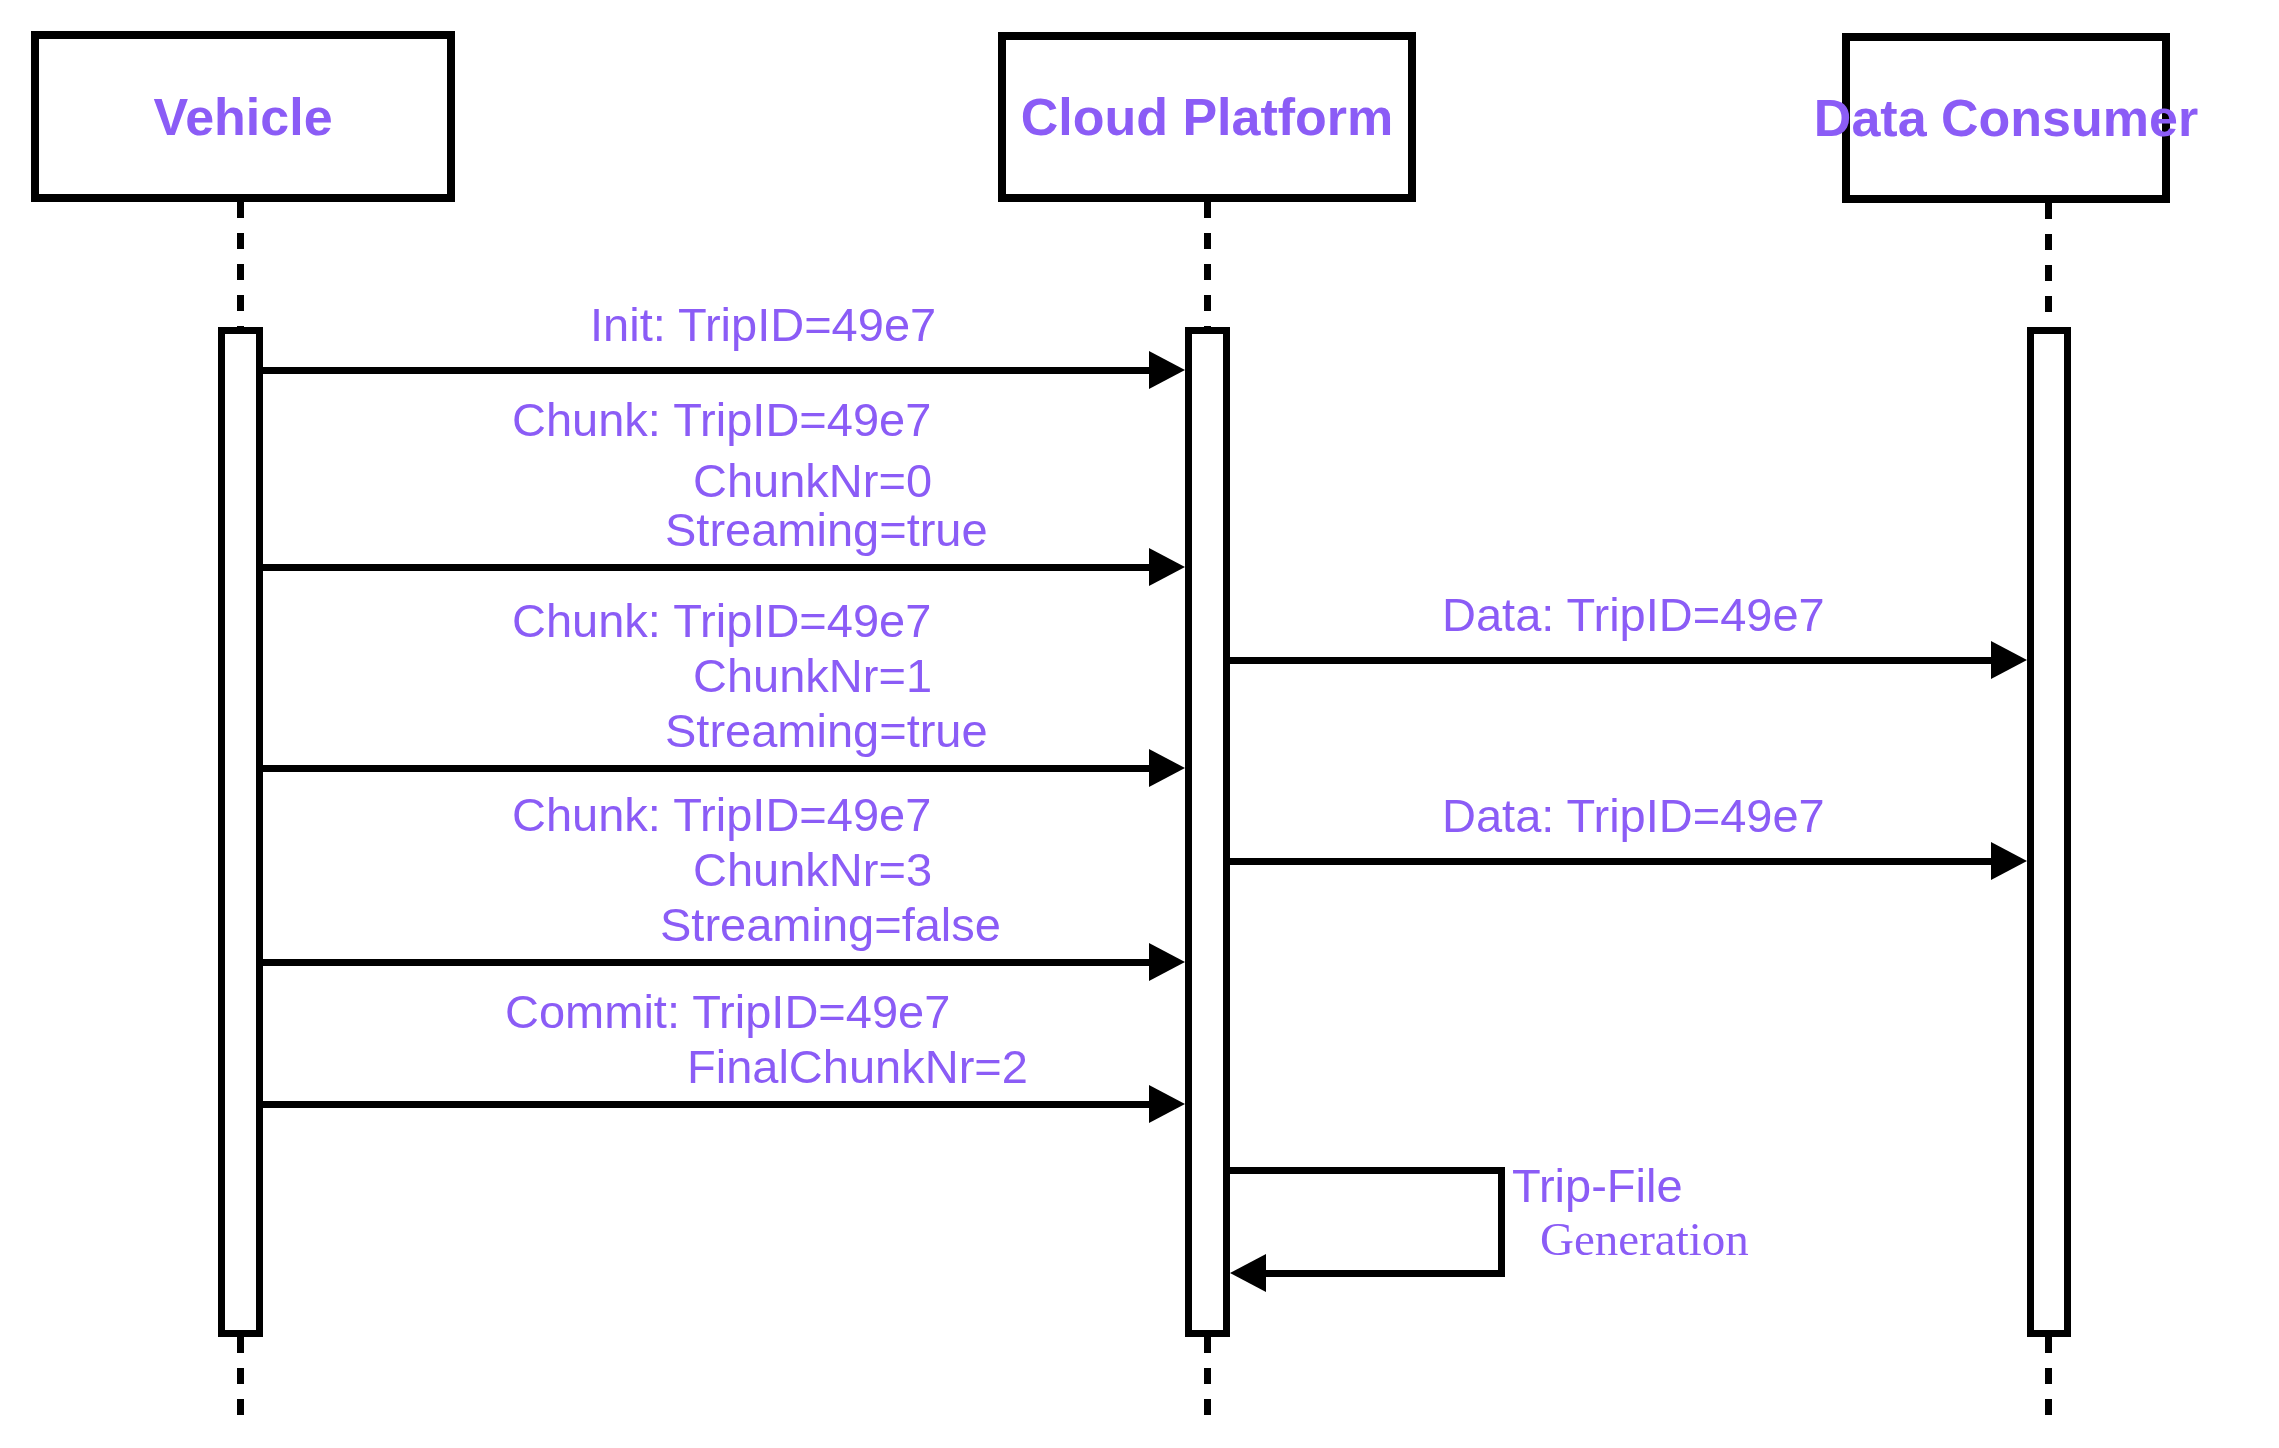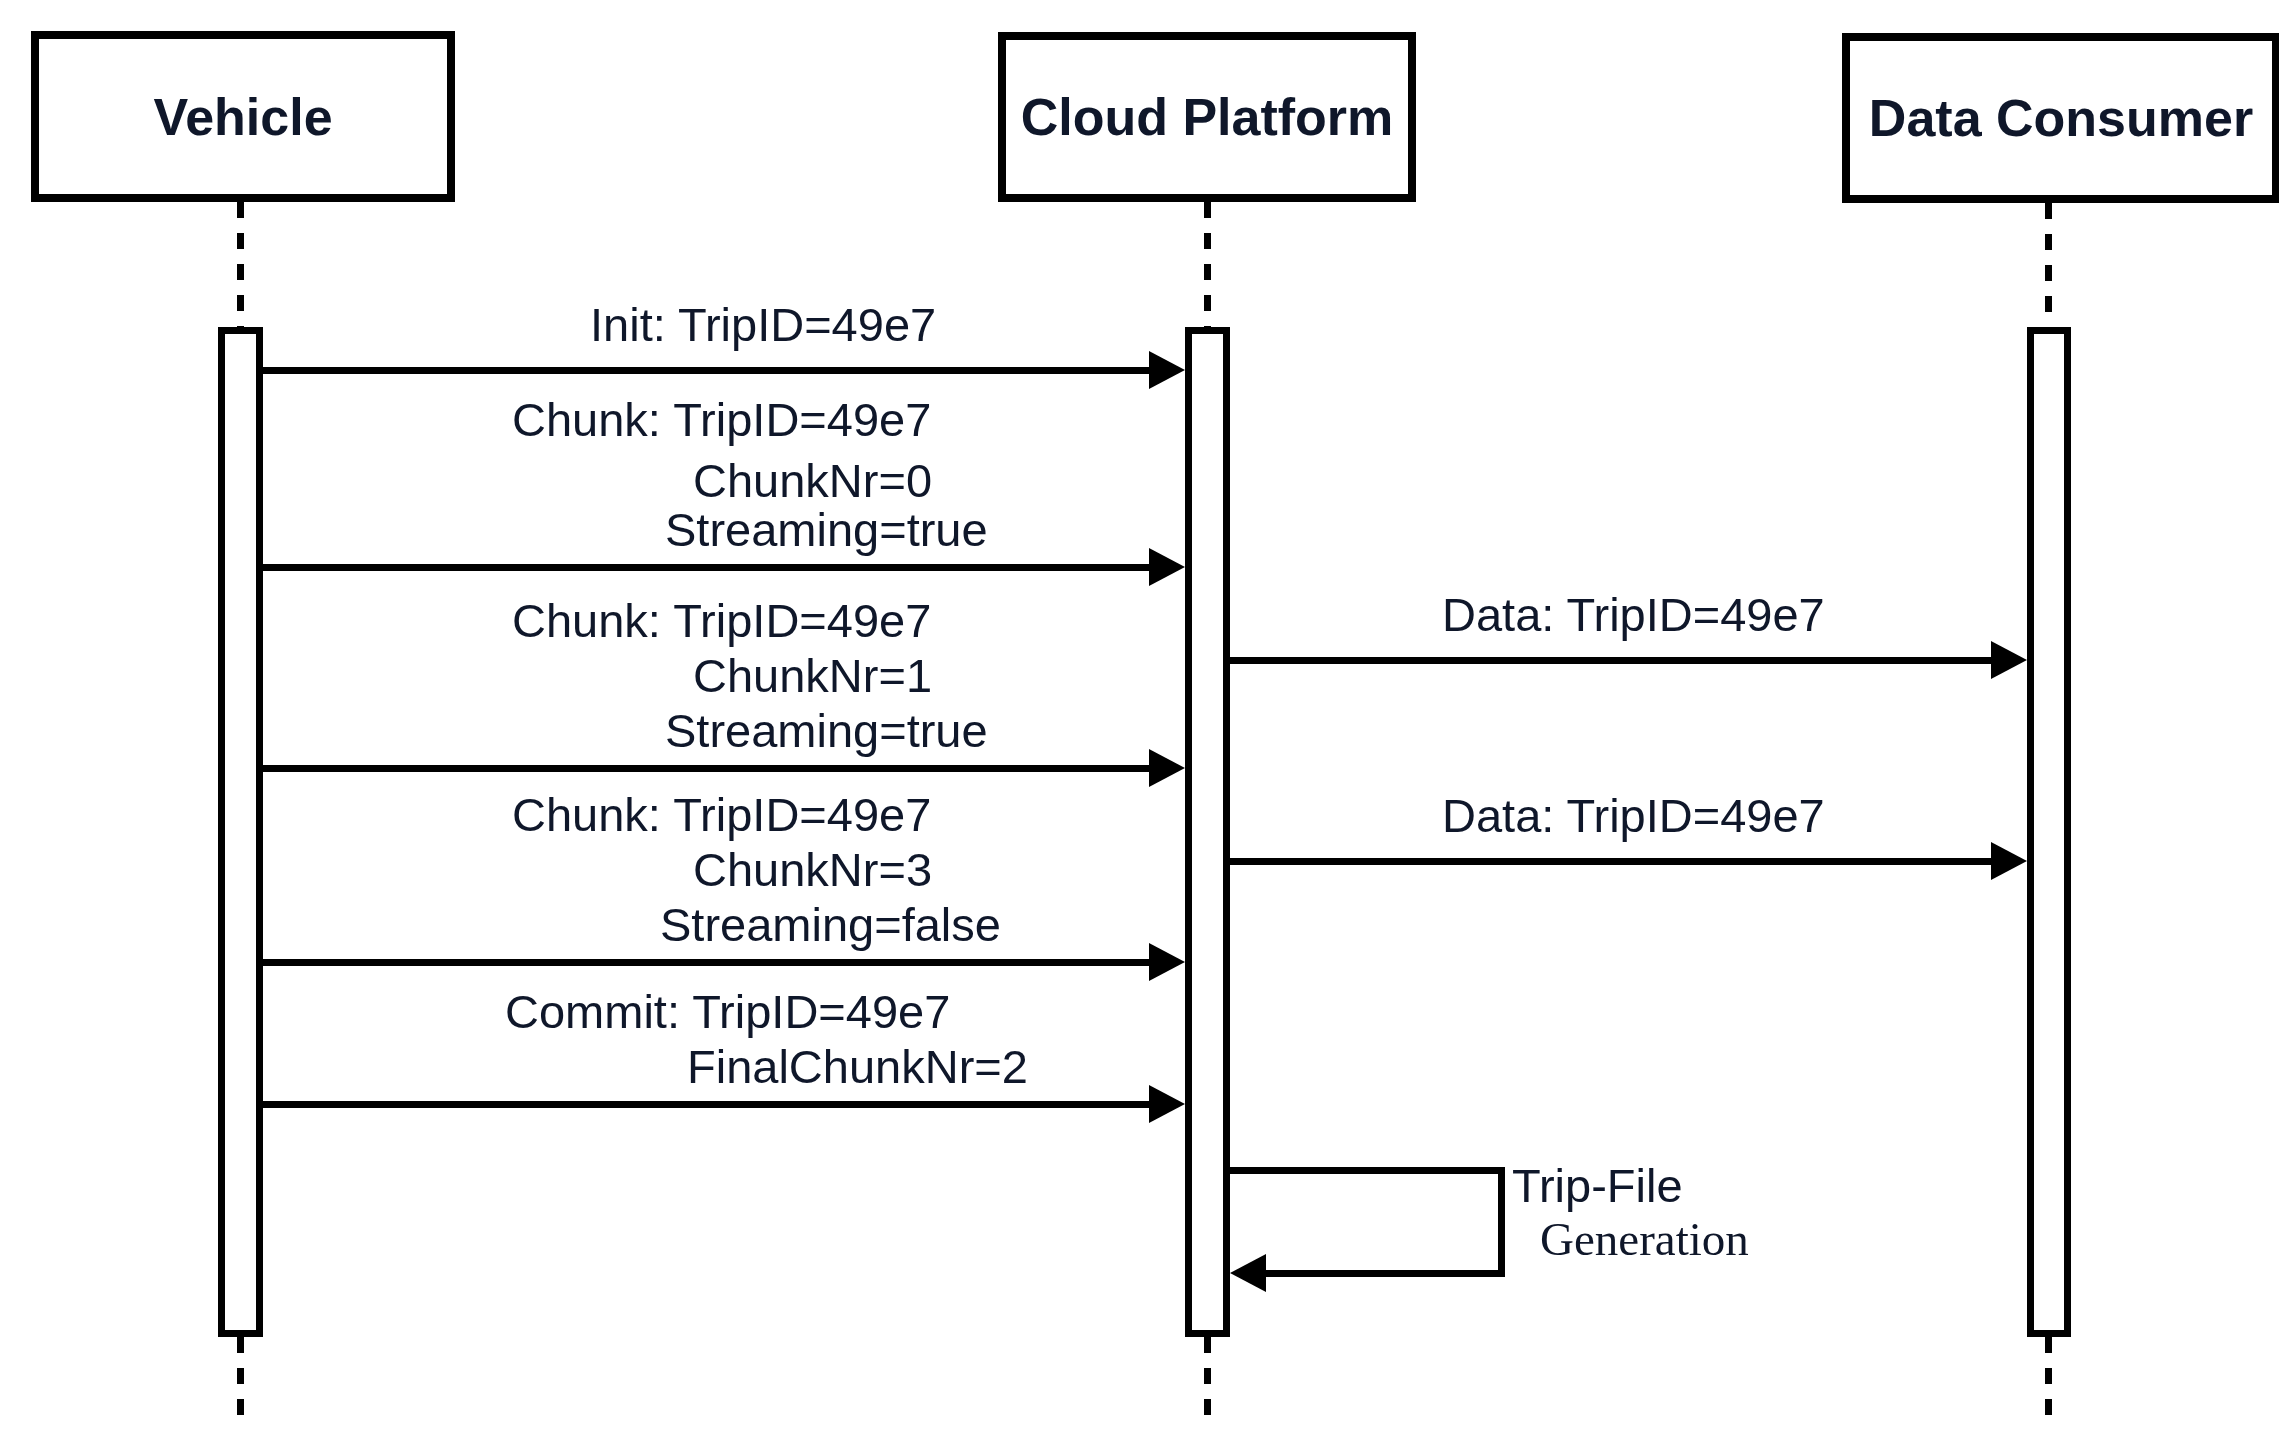--- a/index.html
+++ b/index.html
@@ -2,21 +2,21 @@
 <html><head>
 <meta charset="utf-8">
 <style>
   html, body { margin: 0; padding: 0; background: #ffffff; }
   #canvas {
     position: relative;
     width: 2279px;
     height: 1448px;
     background: #ffffff;
     font-family: "Liberation Sans", sans-serif;
-    color: #0f172a;
+    color: #8b5cf6;
     overflow: hidden;
   }
   .actor-box {
     position: absolute;
     box-sizing: border-box;
     border: 8px solid #000;
     background: #fff;
     display: flex;
     align-items: center;
     justify-content: center;
@@ -73,21 +73,21 @@
 <body>
 
 <div id="canvas">
 
   <div class="actor-box" style="left:31px; top:31px; width:424px; height:171px;">
     <span class="actor-label">Vehicle</span>
   </div>
   <div class="actor-box" style="left:998px; top:32px; width:418px; height:170px;">
     <span class="actor-label">Cloud Platform</span>
   </div>
-  <div class="actor-box" style="left:1842px; top:33px; width:438px; height:170px;">
+  <div class="actor-box" style="left:1842px; top:33px; width:328px; height:170px;">
     <span class="actor-label">Data Consumer</span>
   </div>
 
   <div class="lifeline" style="left:237px;  top:202px; height:125px;"></div>
   <div class="lifeline" style="left:1204px; top:202px; height:125px;"></div>
   <div class="lifeline" style="left:2045px; top:203px; height:124px;"></div>
 
   <div class="lifeline" style="left:237px;  top:1337px; height:88px;"></div>
   <div class="lifeline" style="left:1204px; top:1337px; height:88px;"></div>
   <div class="lifeline" style="left:2045px; top:1337px; height:88px;"></div>

